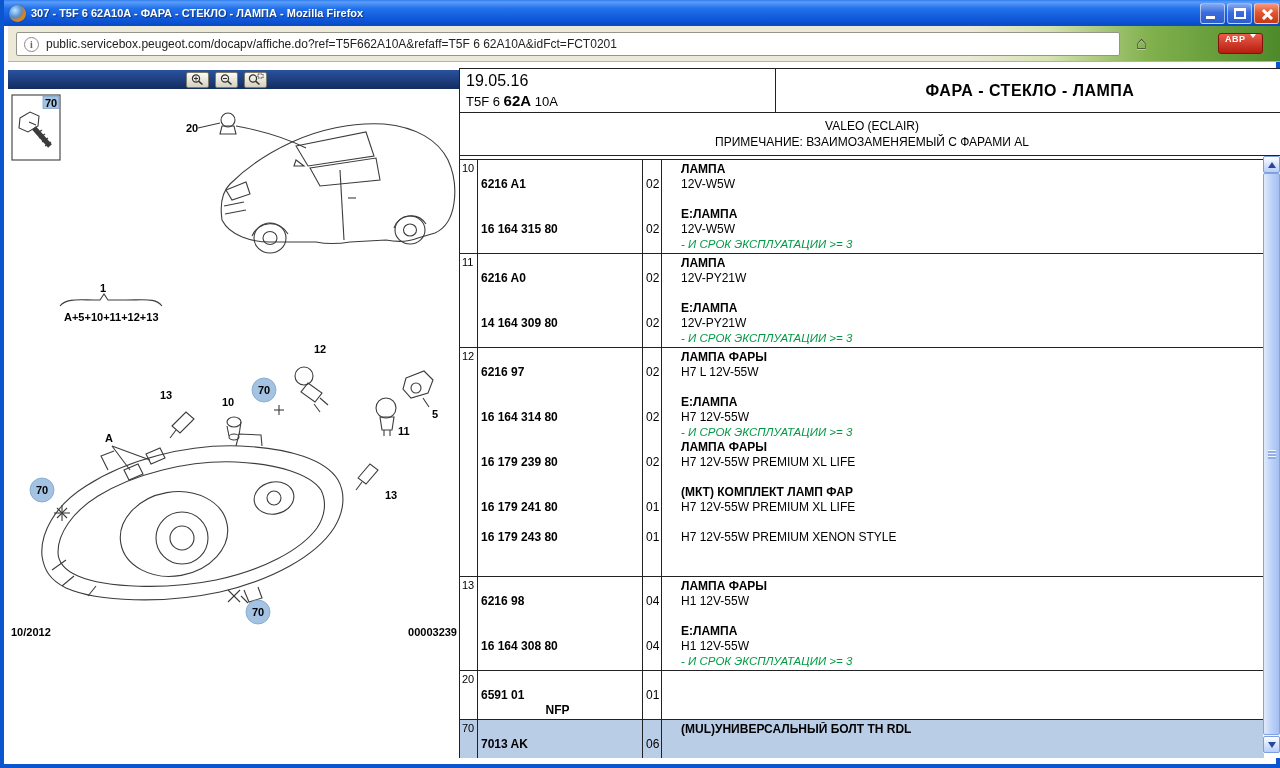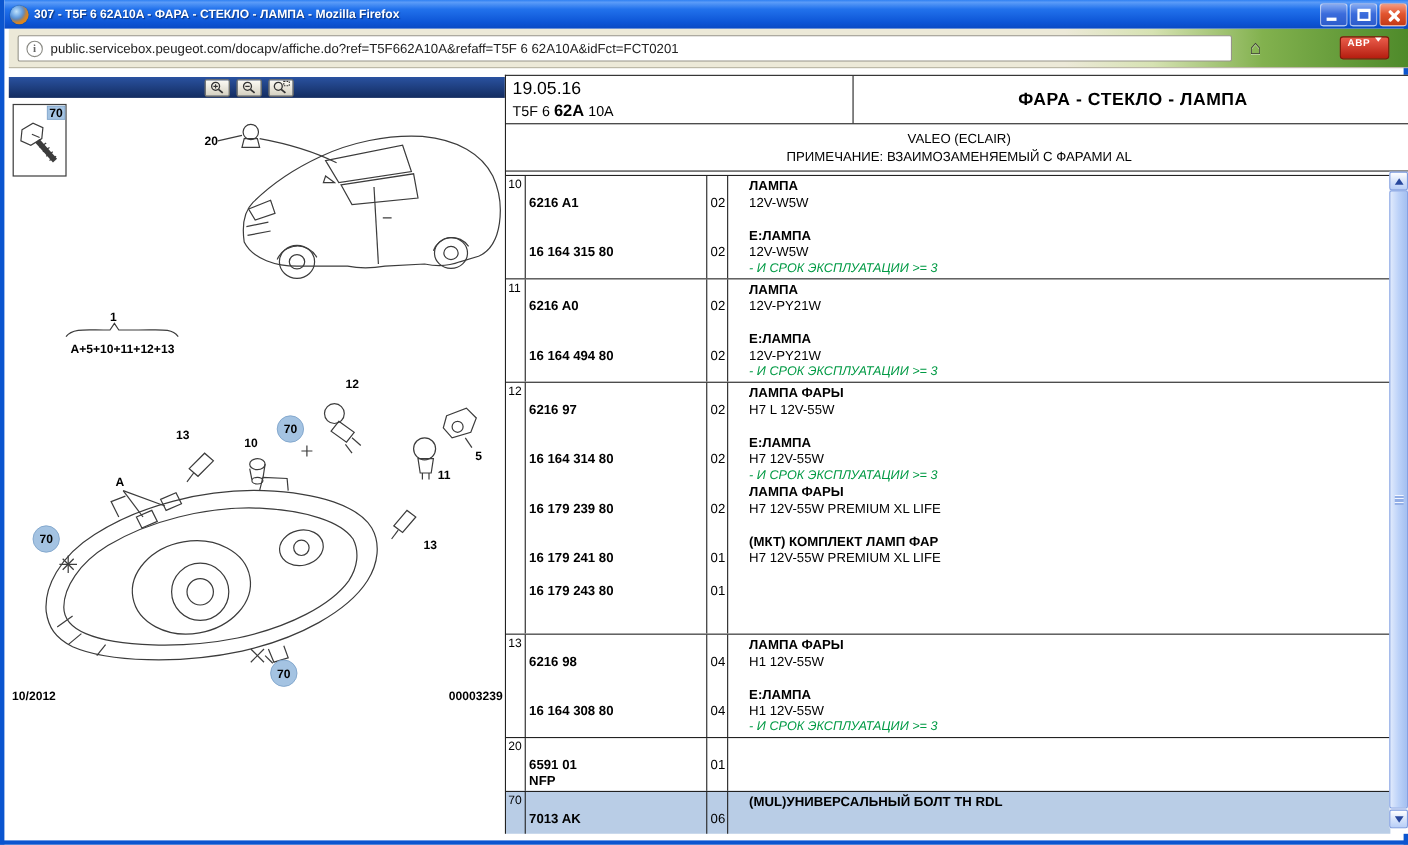--- a/index.html
+++ b/index.html
@@ -66,21 +66,21 @@
   .pgroup{position:relative;border-top:1px solid #222;padding:2px 0 1px;background:#fff}
   .pgroup:last-child{border-bottom:1px solid #222;padding-bottom:7px}
   .pgroup.hl{background:var(--hl,#b9cde6)}
   .pgroup::before,.pgroup::after{content:"";position:absolute;top:0;bottom:0;border-left:1px solid #222}
   .pgroup::before{left:17px}
   .pgroup::after{left:182px}
   .r3{position:absolute;top:0;bottom:0;left:201px;border-left:1px solid #222}
   .pref{position:absolute;left:2px;top:2px;font-size:11px}
   .pline{display:flex;height:15px;line-height:15px;font-size:12px;white-space:nowrap}
   .ppart{width:182px;padding-left:21px;font-weight:bold;flex:0 0 auto}
-  .ppart.nfp{text-align:left;padding-right:8px}
+  .ppart.nfp{text-align:center;padding-right:8px}
   .pqty{width:19px;padding-left:4px;flex:0 0 auto}
   .pdesc{flex:1;padding-left:20px;overflow:hidden}
   .pdesc.b{font-weight:bold}
   .pdesc.green{color:var(--green,#009a44);font-style:italic;font-size:11.5px}
 
   
   .vscroll{position:absolute;left:1259px;top:156px;width:17px;height:597px;background:#eef2fa;z-index:5}
   .sbtn{position:absolute;left:0;width:17px;height:17px;border:1px solid #7e9ce0;border-radius:2px;
     background:linear-gradient(#ffffff,#d4e2fb 55%,#b9cff7)}
   .sbtn.up{top:0}.sbtn.down{bottom:0}
@@ -355,21 +355,21 @@
             <span class="ppart"></span>
             <span class="pqty"></span>
             <span class="pdesc"></span>
           </div>
           <div class="pline">
             <span class="ppart"></span>
             <span class="pqty"></span>
             <span class="pdesc b">Е:ЛАМПА</span>
           </div>
           <div class="pline">
-            <span class="ppart">16 164 494 80</span>
+            <span class="ppart">14 164 309 80</span>
             <span class="pqty">02</span>
             <span class="pdesc">12V-PY21W</span>
           </div>
           <div class="pline">
             <span class="ppart"></span>
             <span class="pqty"></span>
             <span class="pdesc green">- И СРОК ЭКСПЛУАТАЦИИ &gt;= 3</span>
           </div>
         </div>
         <div class="pgroup">
@@ -431,20 +431,21 @@
             <span class="pdesc">H7 12V-55W PREMIUM XL LIFE</span>
           </div>
           <div class="pline">
             <span class="ppart"></span>
             <span class="pqty"></span>
             <span class="pdesc"></span>
           </div>
           <div class="pline">
             <span class="ppart">16 179 243 80</span>
             <span class="pqty">01</span>
+            <span class="pdesc">H7 12V-55W PREMIUM XENON STYLE</span>
           </div>
           <div class="pline">
             <span class="ppart"></span>
             <span class="pqty"></span>
             <span class="pdesc"></span>
           </div>
           <div class="pline">
             <span class="ppart"></span>
             <span class="pqty"></span>
             <span class="pdesc"></span>

